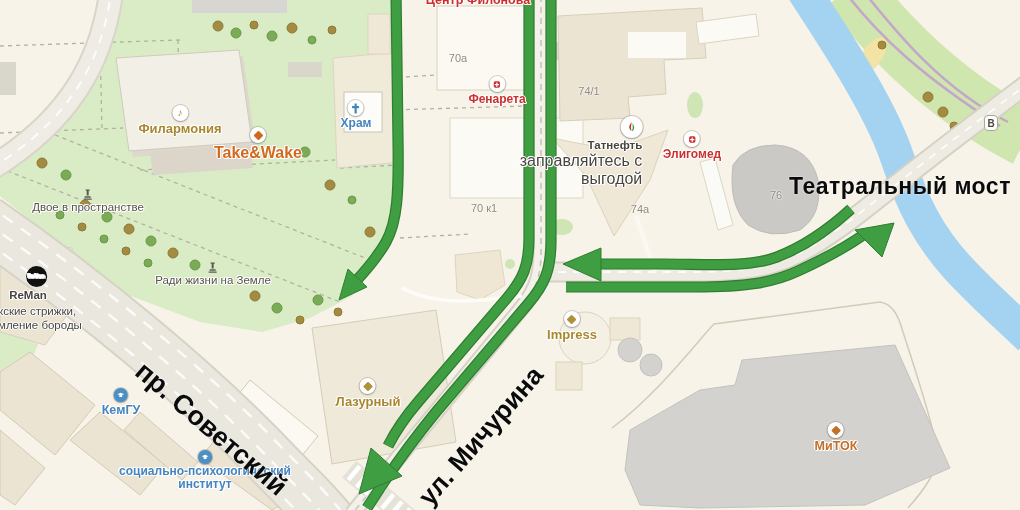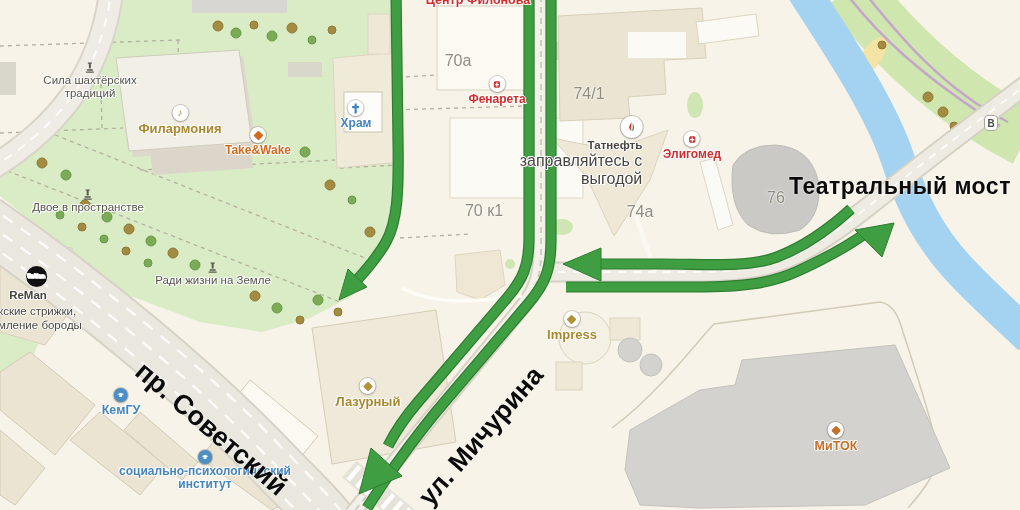--- a/index.html
+++ b/index.html
@@ -35,21 +35,21 @@
     width:21px;height:21px;border-radius:50%;background:#111;
     color:#fff;font-size:5px;display:flex;align-items:center;justify-content:center;
     margin-bottom:2px;letter-spacing:.2px;
   }
   .frag{
     position:absolute;left:-2px;z-index:30;font-size:11.5px;line-height:1.18;color:#474540;
     text-shadow:-1px 0 0 #fff,1px 0 0 #fff,0 -1px 0 #fff,0 1px 0 #fff;white-space:nowrap;
   }
   .hnum{
     position:absolute;transform:translateX(-50%);z-index:25;
-    font-size:16px;color:#8e8b80;white-space:nowrap;
+    font-size:11px;color:#8e8b80;white-space:nowrap;
     text-shadow:0 0 2px #fff,0 0 2px #fff;
     text-align:center;
   }
   .shield{
     position:absolute;z-index:26;width:14px;height:16px;border-radius:4px;
     background:#fff;border:1.5px solid #aba69a;box-sizing:border-box;
     font-size:10px;font-weight:bold;color:#4c4a44;
     display:flex;align-items:center;justify-content:center;
   }
   .street-big{
@@ -248,27 +248,20 @@
       </g>
       <g fill="#3f9e41" stroke="#2e7d31" stroke-width="1">
         <polygon points="339,300 367,287 348,269"></polygon>
         <polygon points="359,494 402,476 371,448"></polygon>
         <polygon points="563,264 601,248 601,281"></polygon>
         <polygon points="894,223 882,257 855,230"></polygon>
       </g>
     </g>
   </svg>
 
-  <div class="poi c-gray" style="left:90px;top:62px">
-    <svg width="11" height="12" viewBox="0 0 10 12">
-        <path d="M3,0.5h4v1.2h-1v4.8h-2V1.7h-1z M2,7.2h6v1.6H2z M1,9.4h8v1.4H1z" fill="#5b5952"></path>
-      </svg>
-    <div>Сила шахтёрских</div>
-    <div>традиций</div>
-  </div>
 
   <div class="poi c-gray" style="left:88px;top:189px">
     <svg width="11" height="12" viewBox="0 0 10 12">
         <path d="M3,0.5h4v1.2h-1v4.8h-2V1.7h-1z M2,7.2h6v1.6H2z M1,9.4h8v1.4H1z" fill="#5b5952"></path>
       </svg>
     <div>Двое в пространстве</div>
   </div>
 
   <div class="poi c-gray" style="left:213px;top:262px">
     <svg width="11" height="12" viewBox="0 0 10 12">
@@ -292,21 +285,21 @@
     <div class="pin">
         <span class="note">♪</span>
       </div>
     <div style="font-size:13px">Филармония</div>
   </div>
 
   <div class="poi c-orange" style="left:258px;top:127px">
     <div class="pin">
         <span class="diamond" style="background:#d2691e"></span>
       </div>
-    <div style="font-size:12px">Take&amp;Wake</div>
+    <div style="font-size:16px">Take&amp;Wake</div>
   </div>
 
   <div class="poi c-blue" style="left:356px;top:100px">
     <div class="pin">
       <svg width="10" height="11" viewBox="0 0 10 11">
           <rect x="4" y="0.5" width="2.2" height="10" fill="#4584bf"></rect>
           <rect x="1.5" y="3" width="7" height="2.2" fill="#4584bf"></rect>
         </svg>
     </div>
     <div style="font-size:12px">Храм</div>

